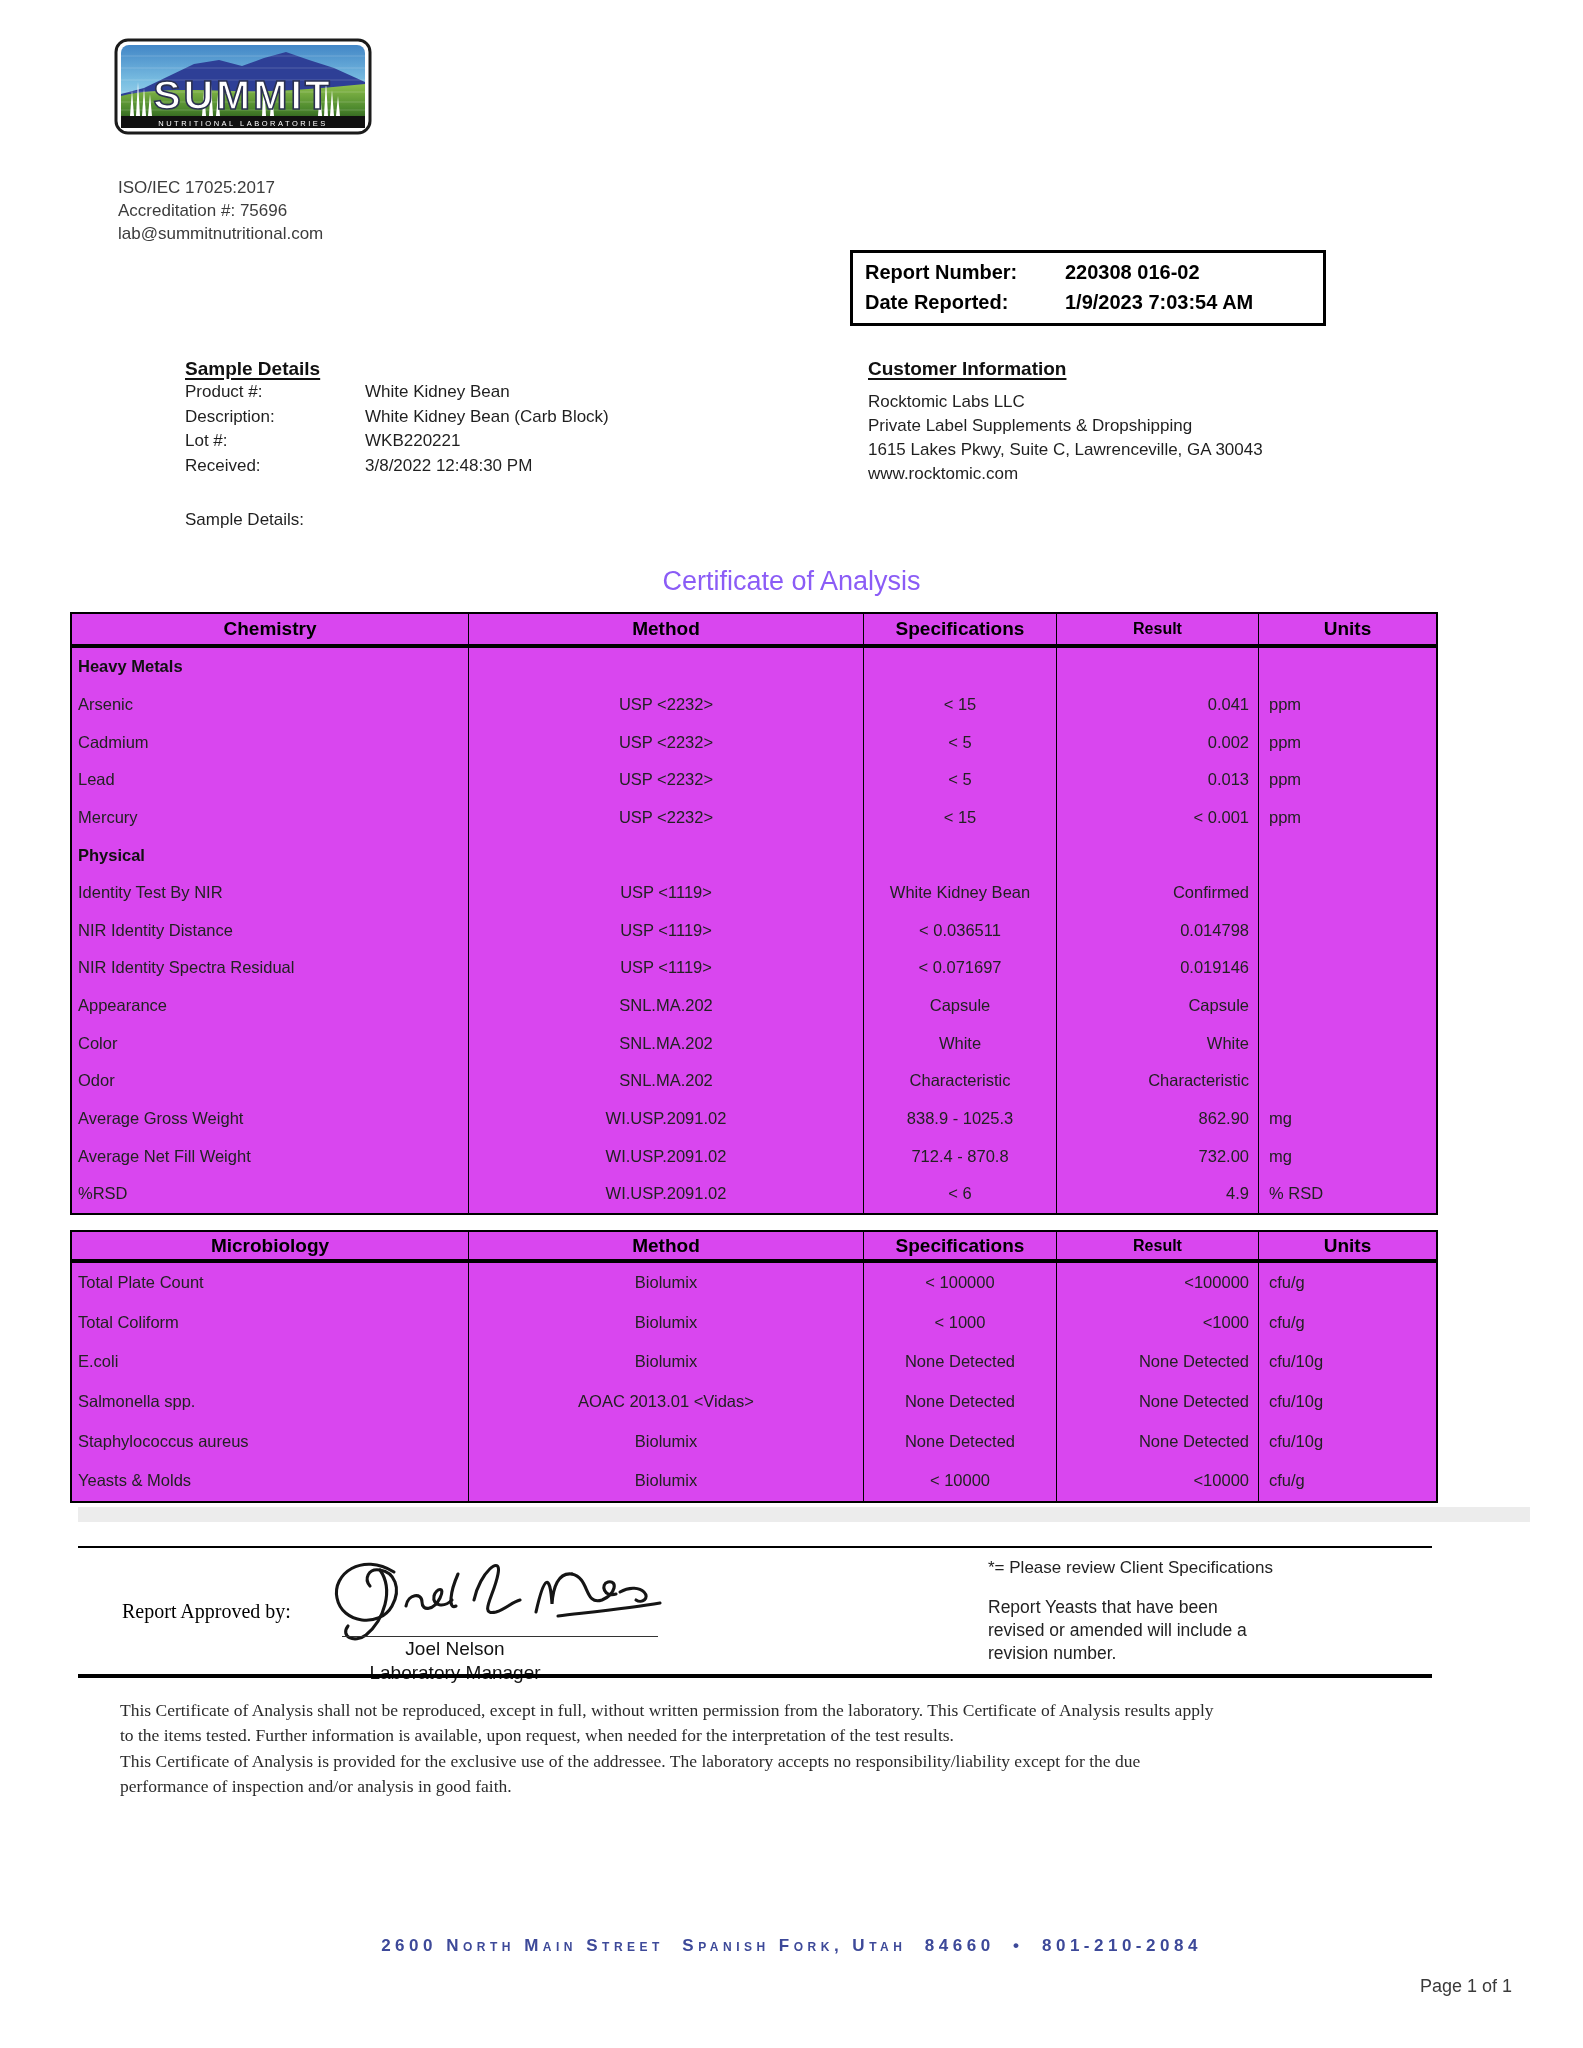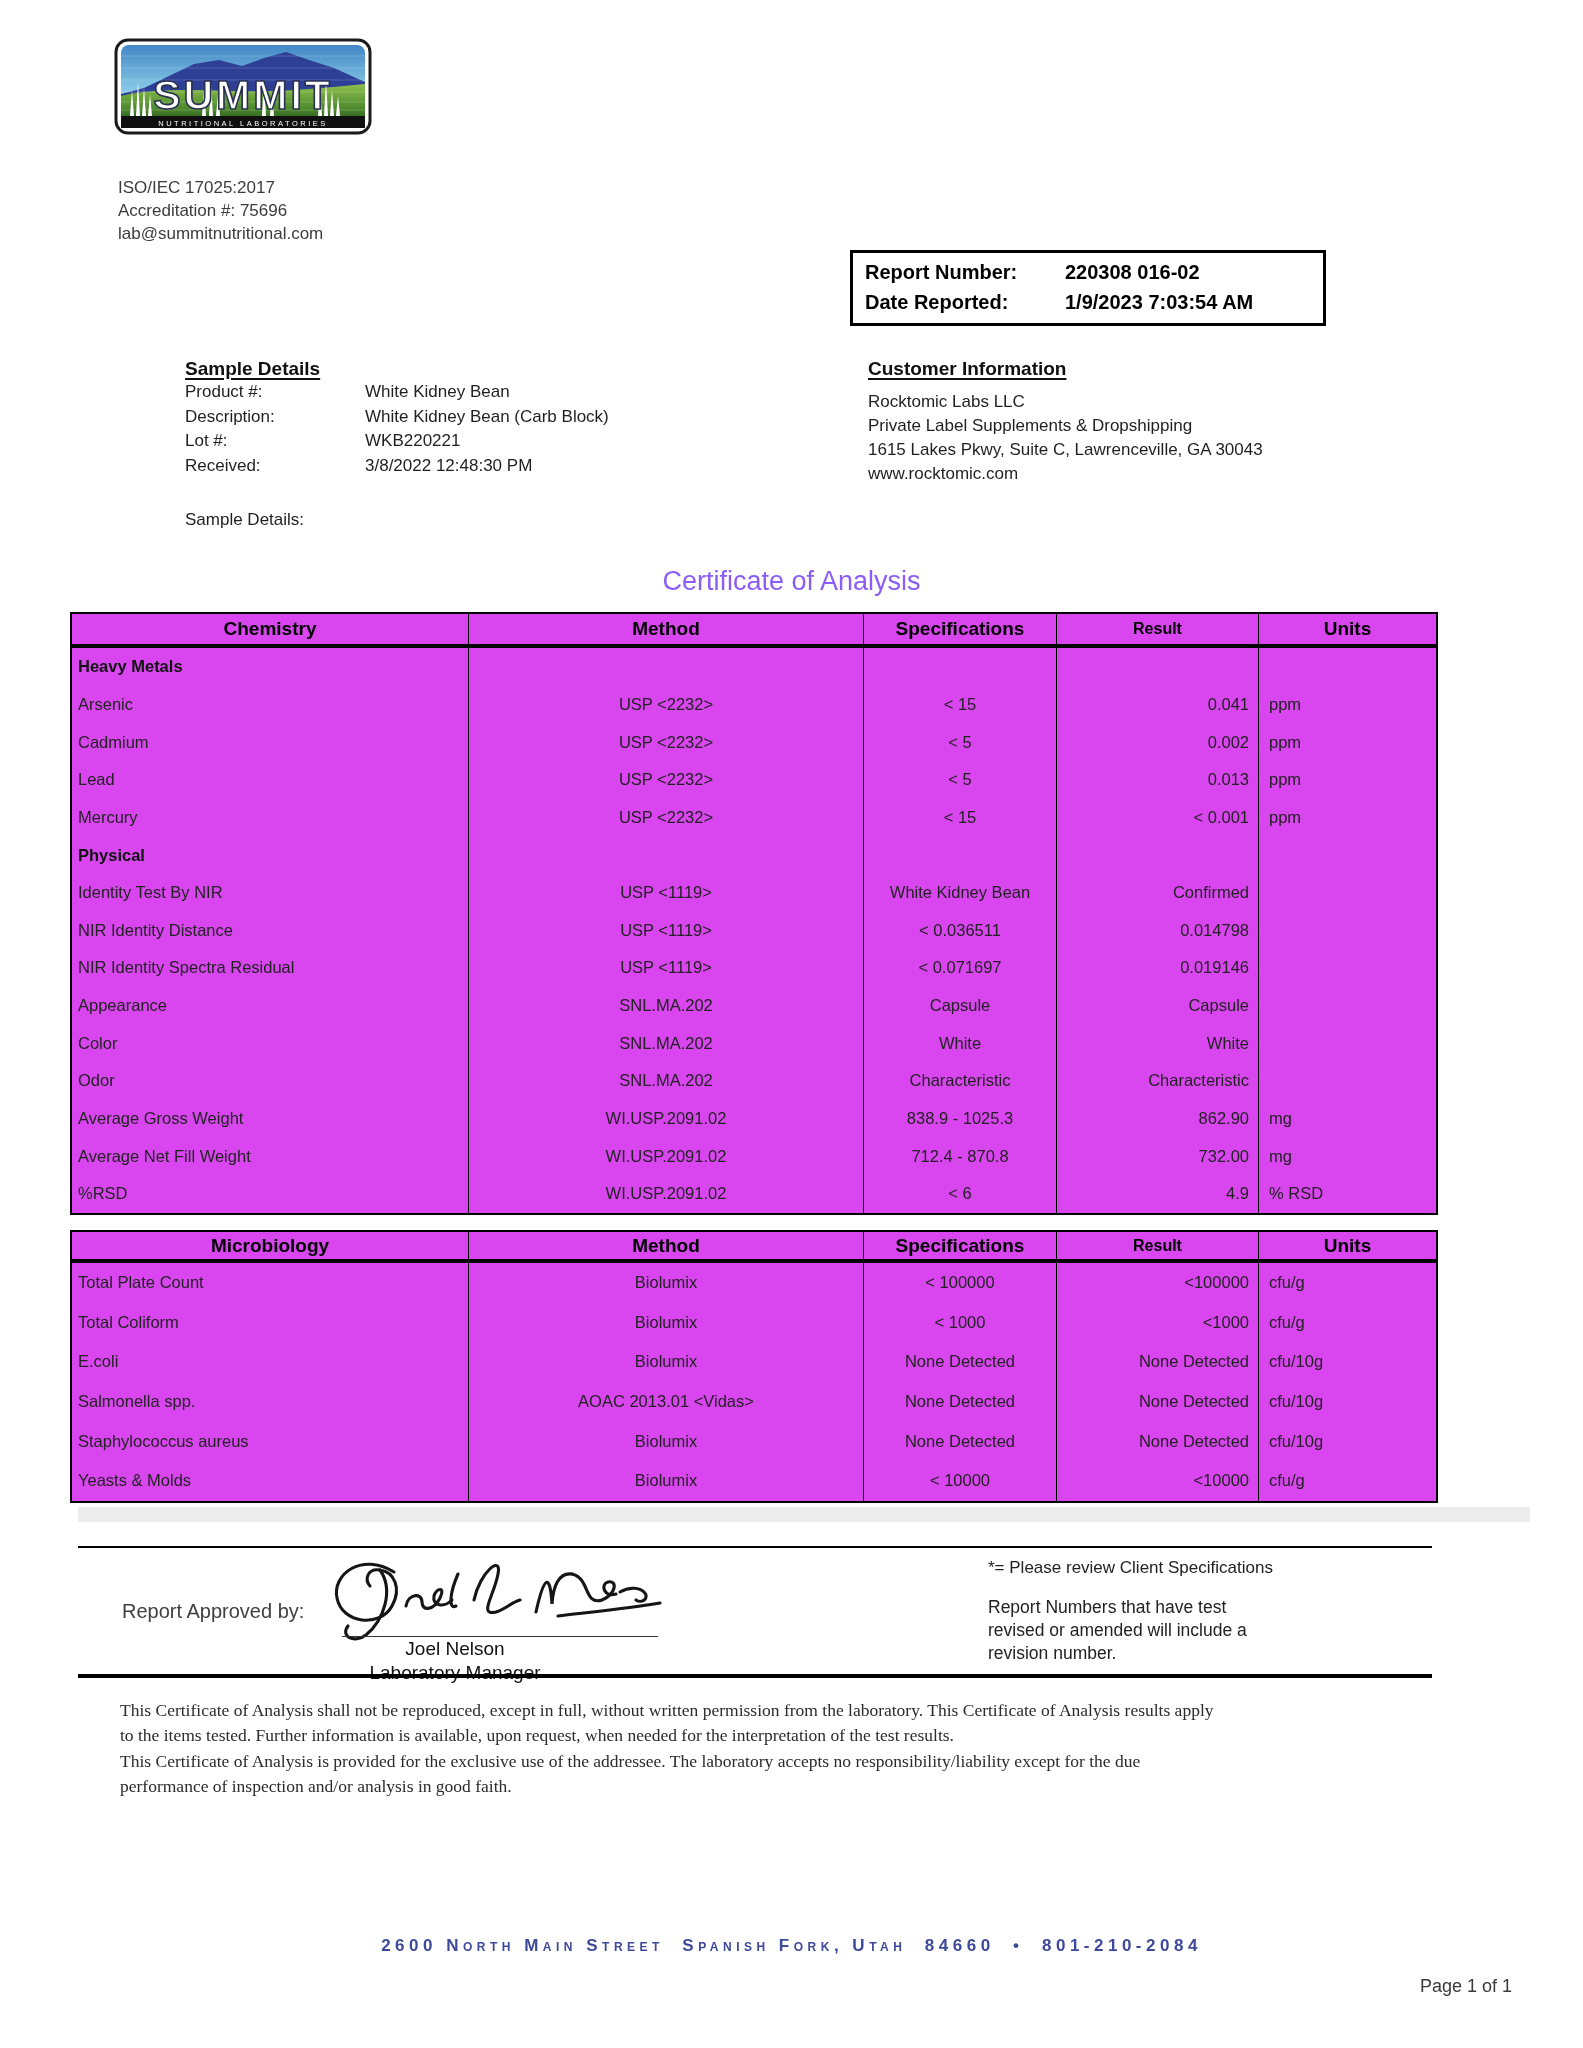--- a/index.html
+++ b/index.html
@@ -54,21 +54,21 @@
   .c-spec{justify-content:center;}
   .c-result{justify-content:flex-end;padding-right:9px;}
   .c-units{padding-left:10px;justify-content:flex-start;}
   .trow.section .c-name{font-weight:bold;color:#111;}
 
   .shadow-band{left:78px;top:1507px;width:1452px;height:15px;background:#ececec;}
 
   
   .rule-thin{left:78px;top:1546px;width:1354px;height:0;border-top:2px solid #000;}
   .rule-thick{left:78px;top:1674px;width:1354px;height:0;border-top:4px solid #000;}
-  .approved-label{left:122px;top:1600px;font-size:20px;color:#404040;}
+  .approved-label{left:122px;top:1600px;font-size:20px;color:#000000;font-family:Liberation Serif, serif;}
   .sig-svg{left:322px;top:1548px;}
   .sig-line{left:342px;top:1636px;width:316px;height:0;border-top:1.5px solid #333;}
   .signer-name{left:255px;top:1638px;width:400px;text-align:center;font-size:19px;color:#111;}
   .signer-title{left:255px;top:1662px;width:400px;text-align:center;font-size:19px;color:#111;}
   .spec-note{left:988px;top:1558px;font-size:17px;color:#222;}
   .revision-note{left:988px;top:1596px;font-size:17.5px;line-height:23px;color:#222;}
 
   
   .disclaimer{left:120px;top:1698px;width:1340px;font-size:17.5px;line-height:25.4px;color:#2b2b2b;font-family:Liberation Serif, serif;}
 
@@ -375,21 +375,21 @@
       <path d="M250,26 C268,30 262,58 280,52 C294,46 296,32 286,34 C278,36 282,50 294,46"></path>
       <path d="M298,44 C308,38 318,40 322,44 C328,50 320,56 314,52"></path>
       <path d="M236,68 C270,64 310,60 338,55"></path>
     </g>
   </svg>
   <div class="abs sig-line"></div>
   <div class="abs signer-name">Joel Nelson</div>
   <div class="abs signer-title">Laboratory Manager</div>
 
   <div class="abs revision-note">
-      <div>Report Numbers that have test</div>
+      <div>Report Yeasts that have been</div>
       <div>revised or amended will include a</div>
       <div>revision number.</div>
     </div>
 
   <div class="abs rule-thick"></div>
 
   <div class="abs disclaimer">
       <div>This Certificate of Analysis shall not be reproduced, except in full, without written permission from the laboratory. This Certificate of Analysis results apply</div>
       <div>to the items tested. Further information is available, upon request, when needed for the interpretation of the test results.</div>
       <div>This Certificate of Analysis is provided for the exclusive use of the addressee. The laboratory accepts no responsibility/liability except for the due</div>

